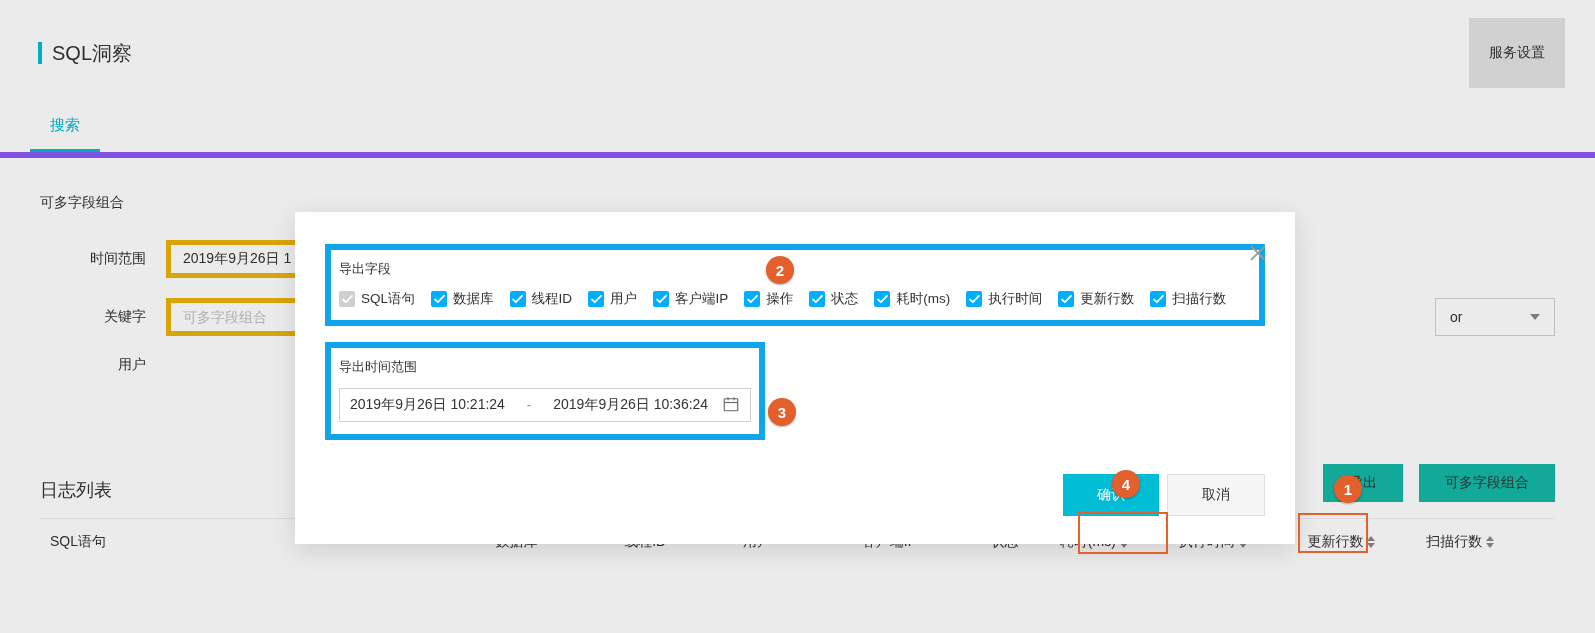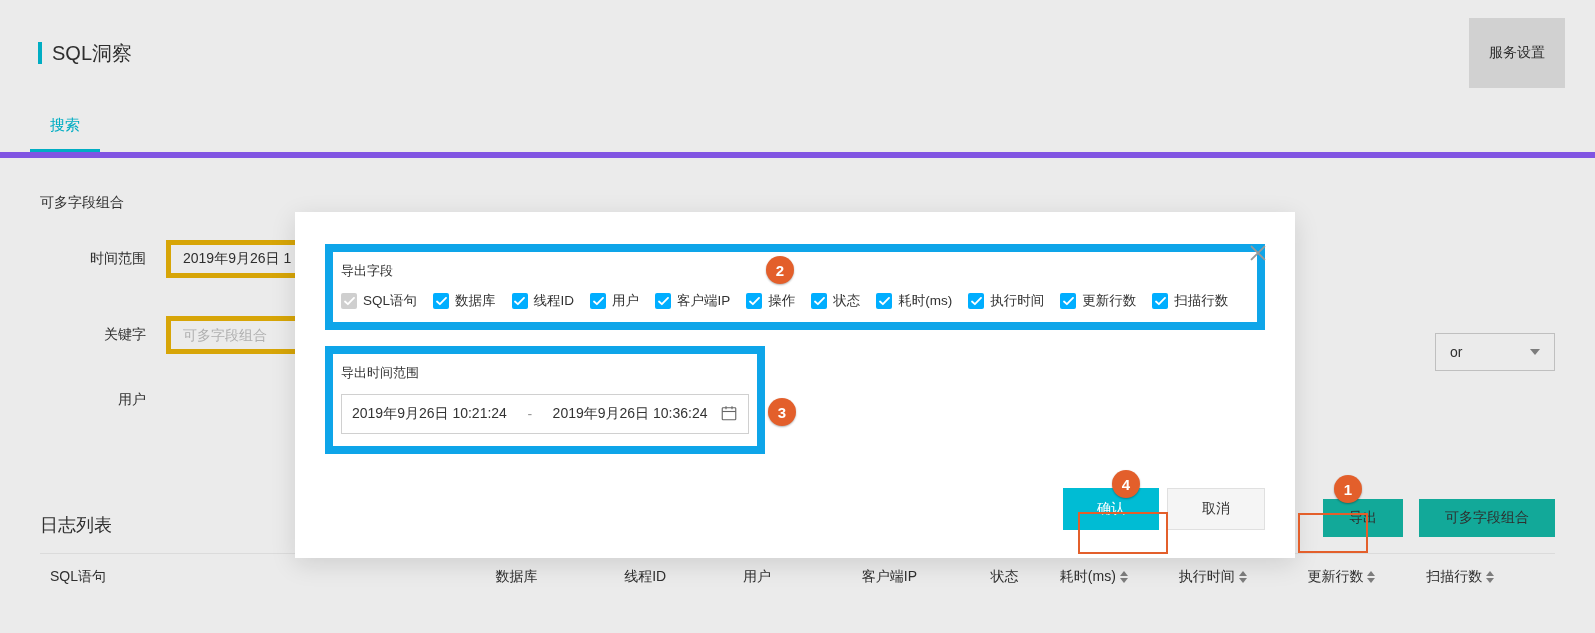--- a/index.html
+++ b/index.html
@@ -86,21 +86,20 @@
     align-items: center;
     justify-content: space-between;
     padding: 0 14px;
     border: 1px solid #d0d0d0;
     height: 38px;
     font-size: 14px;
     color: #333;
     background: #fff;
     cursor: pointer;
     margin-left: 10px;
-    margin-top: 35px;
   }
   .chev-down {
     width: 10px; height: 6px; display: inline-block;
     border-left: 5px solid transparent;
     border-right: 5px solid transparent;
     border-top: 6px solid #888;
   }
   .log-section {
     padding: 0 40px;
     margin-top: 90px;
@@ -179,21 +178,21 @@
     right: 26px;
     width: 22px; height: 22px;
     cursor: pointer;
   }
   .close-x svg { width:22px; height:22px; }
   .fieldset {
     padding: 10px 8px 12px 8px;
     margin-bottom: 16px;
   }
   .fieldset.boxed {
-    border: 8px solid #0ea5e9;
+    border: 6px solid #0ea5e9;
   }
   .fieldset.boxed.time {
     width: 440px;
   }
   .fieldset-title {
     font-size: 13px;
     color: #333;
     margin-bottom: 12px;
   }
   .ck-row {
@@ -208,21 +207,21 @@
   }
   .ck-box {
     width: 16px; height:16px; border-radius:2px;
     display:flex;align-items:center;justify-content:center;
   }
   .ck-box.on   { background:#00aeff; }
   .ck-box.lock { background:#cfcfcf; }
   .ck-box svg { width:11px; height:9px; }
   .daterange {
     display:flex; align-items:center; justify-content:space-between;
-    border:1px solid #d0d0d0; height:40px; padding:0 10px;
+    border:1px solid #d0d0d0; height:34px; padding:0 10px;
     font-size:14px; color:#333;
   }
   .daterange .sep { color:#999; margin:0 8px;}
   .cal-icon svg { width:18px;height:18px; }
   .dialog-actions {
     display:flex; justify-content:flex-end; gap:8px; margin-top:34px;
   }
   .btn {
     padding: 11px 34px; font-size:14px; border:none; cursor:pointer;
   }

